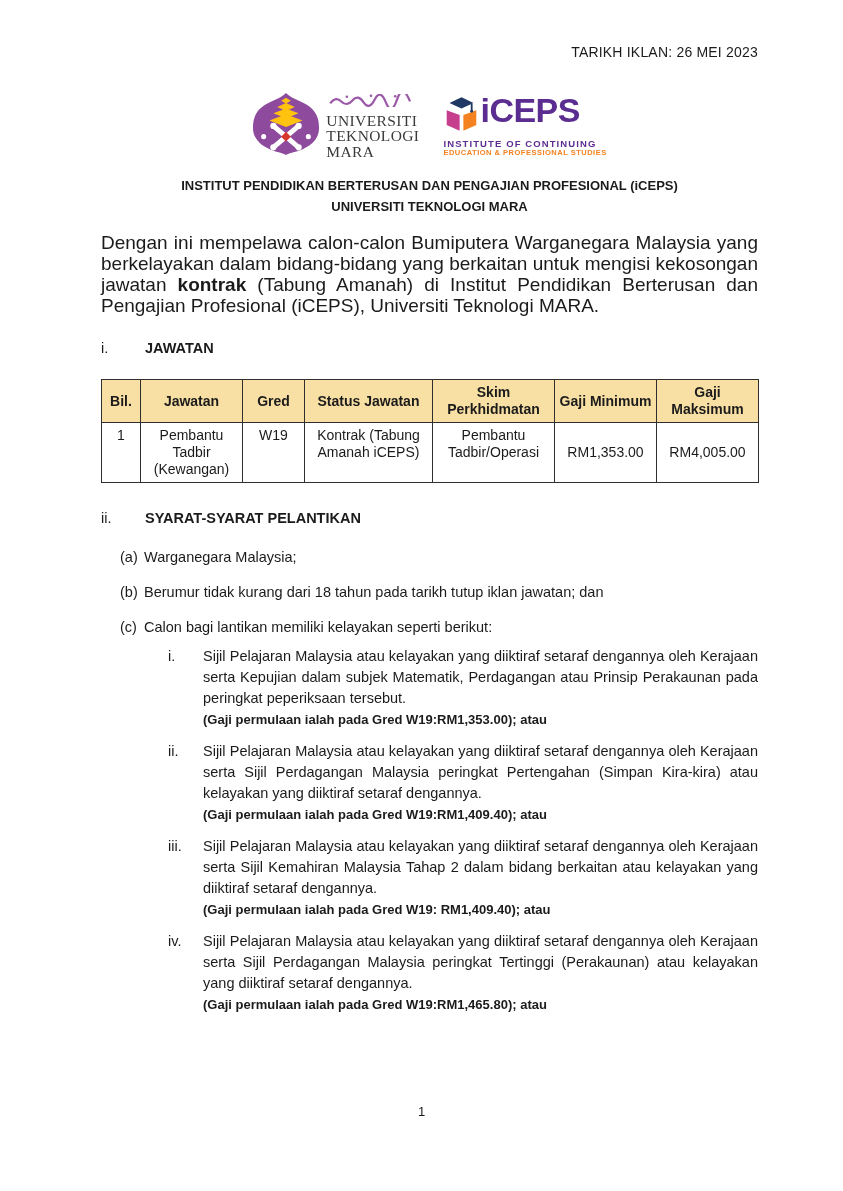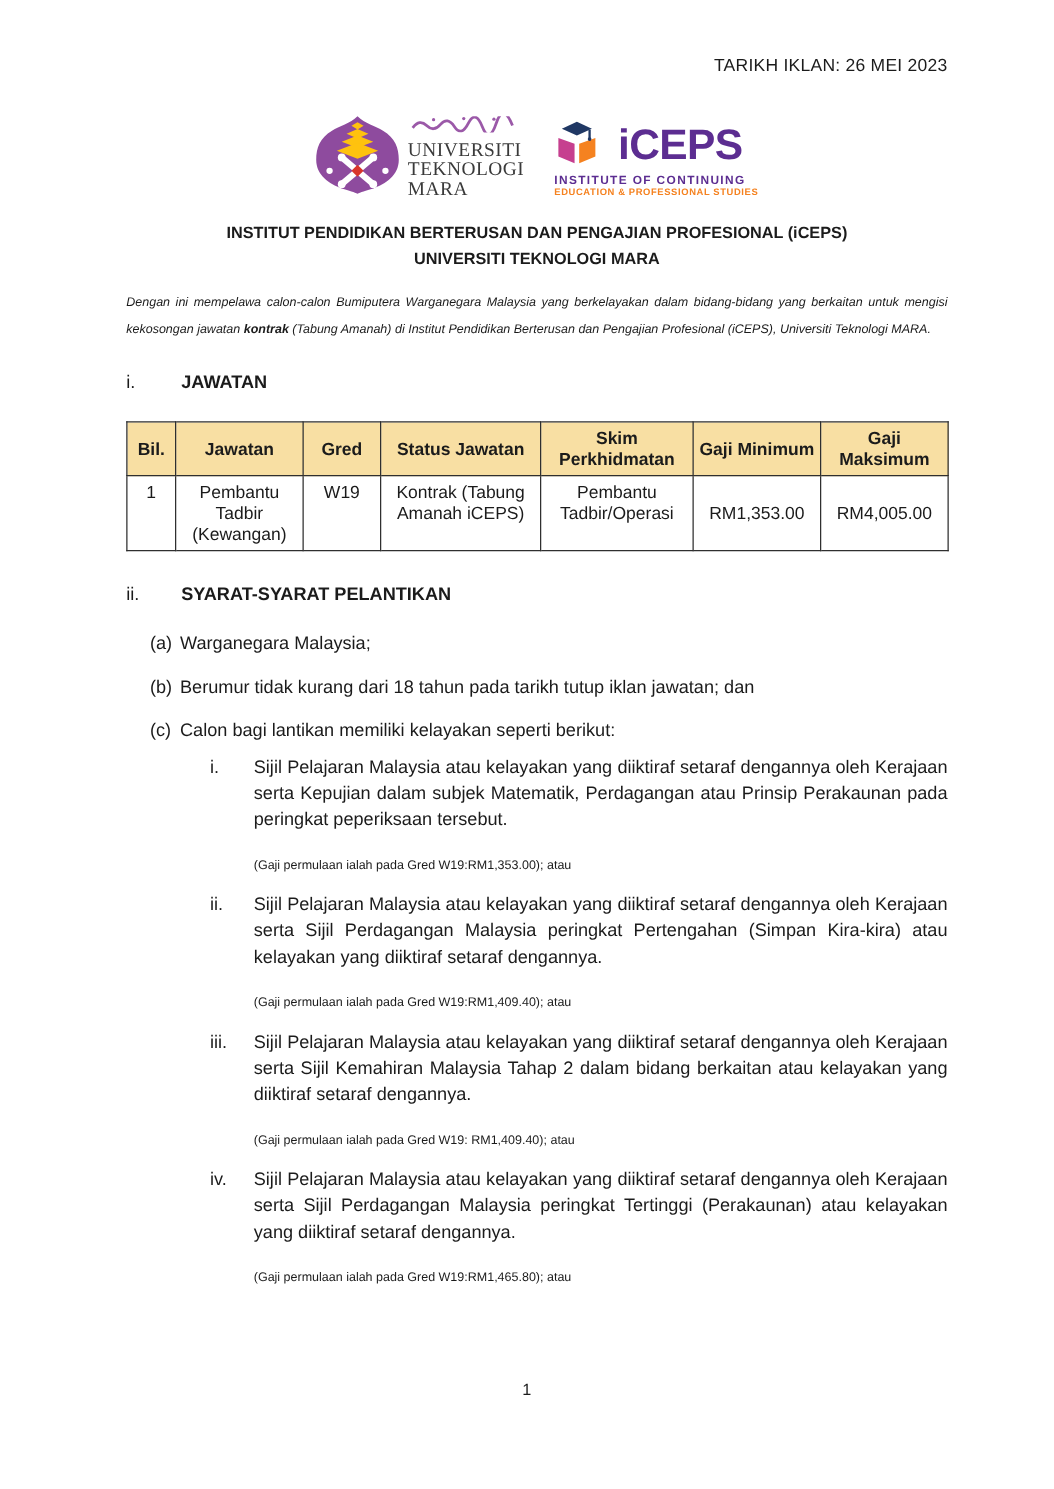--- a/index.html
+++ b/index.html
@@ -33,21 +33,21 @@
   .uitm-logo{display:flex;align-items:center;gap:6px;}
   .uitm-wordmark{display:flex;flex-direction:column;}
   .uitm-callig{margin-bottom:2px;}
   .uitm-wordmark .wm{
     font-family:"Liberation Serif", serif;
     font-size:15.5px;line-height:15.5px;
     letter-spacing:.4px;
     color:#3a3a3a;
   }
   .iceps-logo{display:flex;flex-direction:column;margin-left:10px;}
-  .iceps-top{display:flex;align-items:center;gap:14px;}
+  .iceps-top{display:flex;align-items:flex-start;gap:0;}
   .iceps-acronym{
     font-size:34px;line-height:30px;
     font-weight:bold;
     color:var(--iceps_purple,#5C2D91);
     letter-spacing:-.5px;
   }
   .iceps-tag1{
     margin-top:2px;
     font-size:9.5px;line-height:10px;
     font-weight:bold;
@@ -62,23 +62,22 @@
   }
   
   .doc-title{
     margin-top:16px;
     text-align:center;
     font-size:13px;line-height:21px;
     font-weight:bold;
   }
   .intro{
     margin-top:15px;
-    font-size:10px;line-height:21px;
+    font-size:19px;line-height:21px;
     text-align:justify;
-    font-style:italic;
   }
   
   .sec-head{display:flex;font-size:14.5px;line-height:21px;}
   .sec-head .marker{width:44px;flex:0 0 44px;}
   .sec-head .head{font-weight:bold;}
   .sec1{margin-top:22px;}
   .sec2{margin-top:25px;}
   
   table.jobs{
     margin-top:20px;
@@ -114,22 +113,21 @@
   .qual-row{
     display:flex;
     margin-left:67px;
     font-size:14.5px;line-height:21px;
     margin-top:8px;
   }
   .qual-row .marker{width:35px;flex:0 0 35px;}
   .qual-row .body{flex:1;text-align:justify;}
   .qual-salary{
     margin-left:102px;
-    margin-top:15px;
-    font-size:10px;line-height:21px;
+    font-size:13px;line-height:21px;font-weight:bold;
   }
   .qual-block{margin-bottom:11px;}
   
   .page-number{
     position:absolute;
     left:0;right:0;
     bottom:72px;
     text-align:center;
     font-size:13px;
   }

